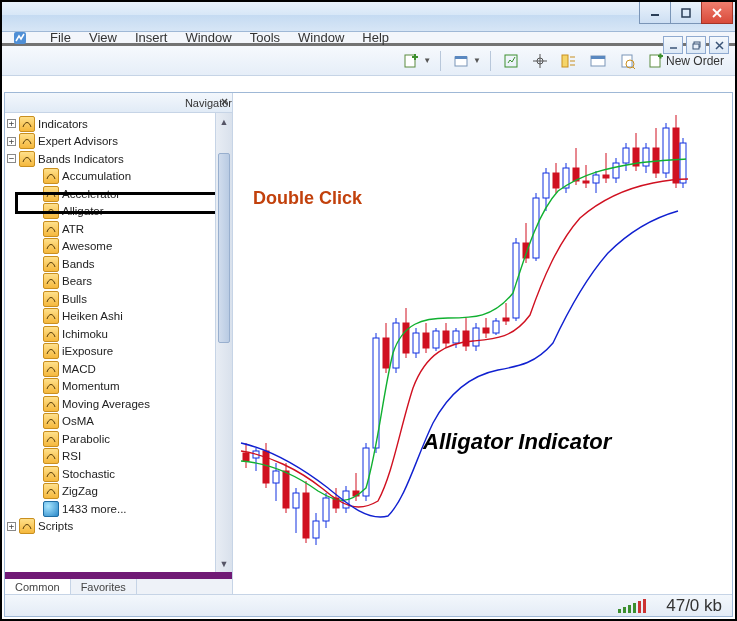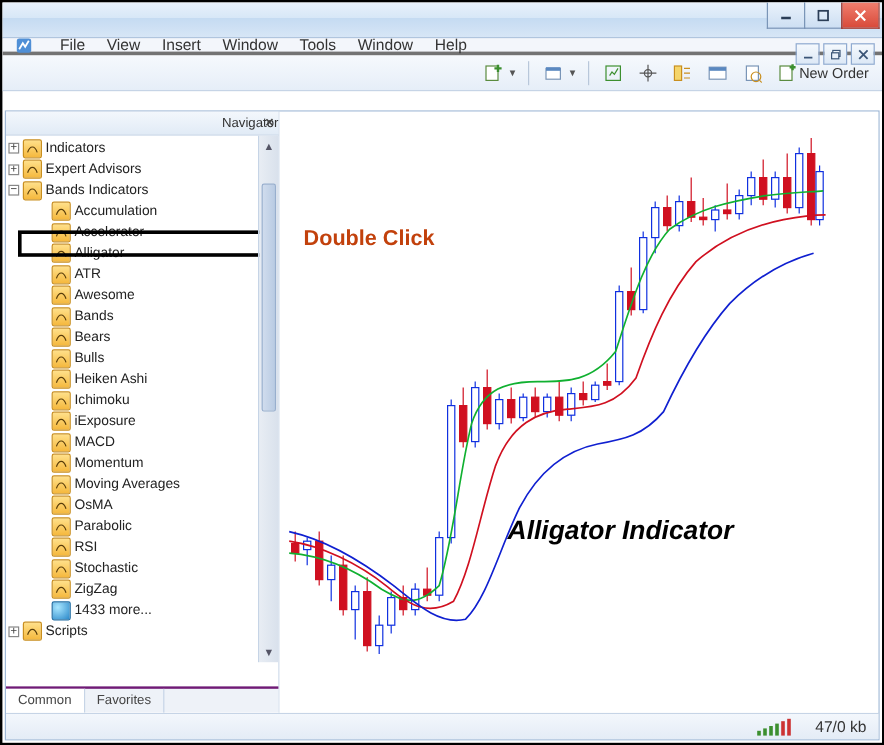--- a/index.html
+++ b/index.html
@@ -113,23 +113,22 @@
     font-size: 9px; font-style: italic; font-weight: bold; color: #5a3e0a;
   }
   .ticon.globe { background: radial-gradient(circle at 30% 30%, #a8e6ff, #2a88c9); border-color: #1f6da3; color: transparent; }
   .ticon.scripts { background: linear-gradient(to bottom, #ffe08a, #f5b83d); }
   .highlight-box {
     position: absolute; border: 3px solid #000; pointer-events: none;
     left: 10px; width: 211px; height: 22px; top: 79px;
   }
 
   .nav-tabs {
-    height: 22px; display: flex; border-top: 2px solid #701a75;
+    height: 22px; display: flex; border-top: 7px solid #701a75;
     background: #eef2f8;
-    margin-top: 20px;
   }
   .nav-tab {
     padding: 2px 10px; font-size: 11px; border-right: 1px solid #c6d4e6;
     display: flex; align-items: center; color: #444;
   }
   .nav-tab.active { background: #fff; }
 
   
   .chart-area { flex: 1; background: #fff; position: relative; overflow: hidden; }
   .chart-area svg { position: absolute; top: 0; left: 0; }
@@ -140,21 +139,21 @@
   .alligator-label {
     position: absolute; top: 336px; left: 190px;
     font-size: 22px; font-weight: bold; color: #000; font-style: italic;
   }
 
   
   .statusbar {
     height: 22px; background: linear-gradient(to bottom, #f3f7fc, #e4ecf6);
     border-top: 1px solid #c6d4e6;
     display: flex; align-items: center; justify-content: flex-end;
-    font-size: 13px; color: #333; padding-right: 10px; gap: 20px;
+    font-size: 17px; color: #333; padding-right: 10px; gap: 20px;
   }
   .conn-bars { display: flex; align-items: flex-end; gap: 2px; }
   .conn-bars .bar { width: 3px; background: #3c8f2f; }
   .conn-bars .bar.red { background: #c33; }
 </style>
 </head>
 <body>
 
 <div class="titlebar">
   <div class="win-btns">

